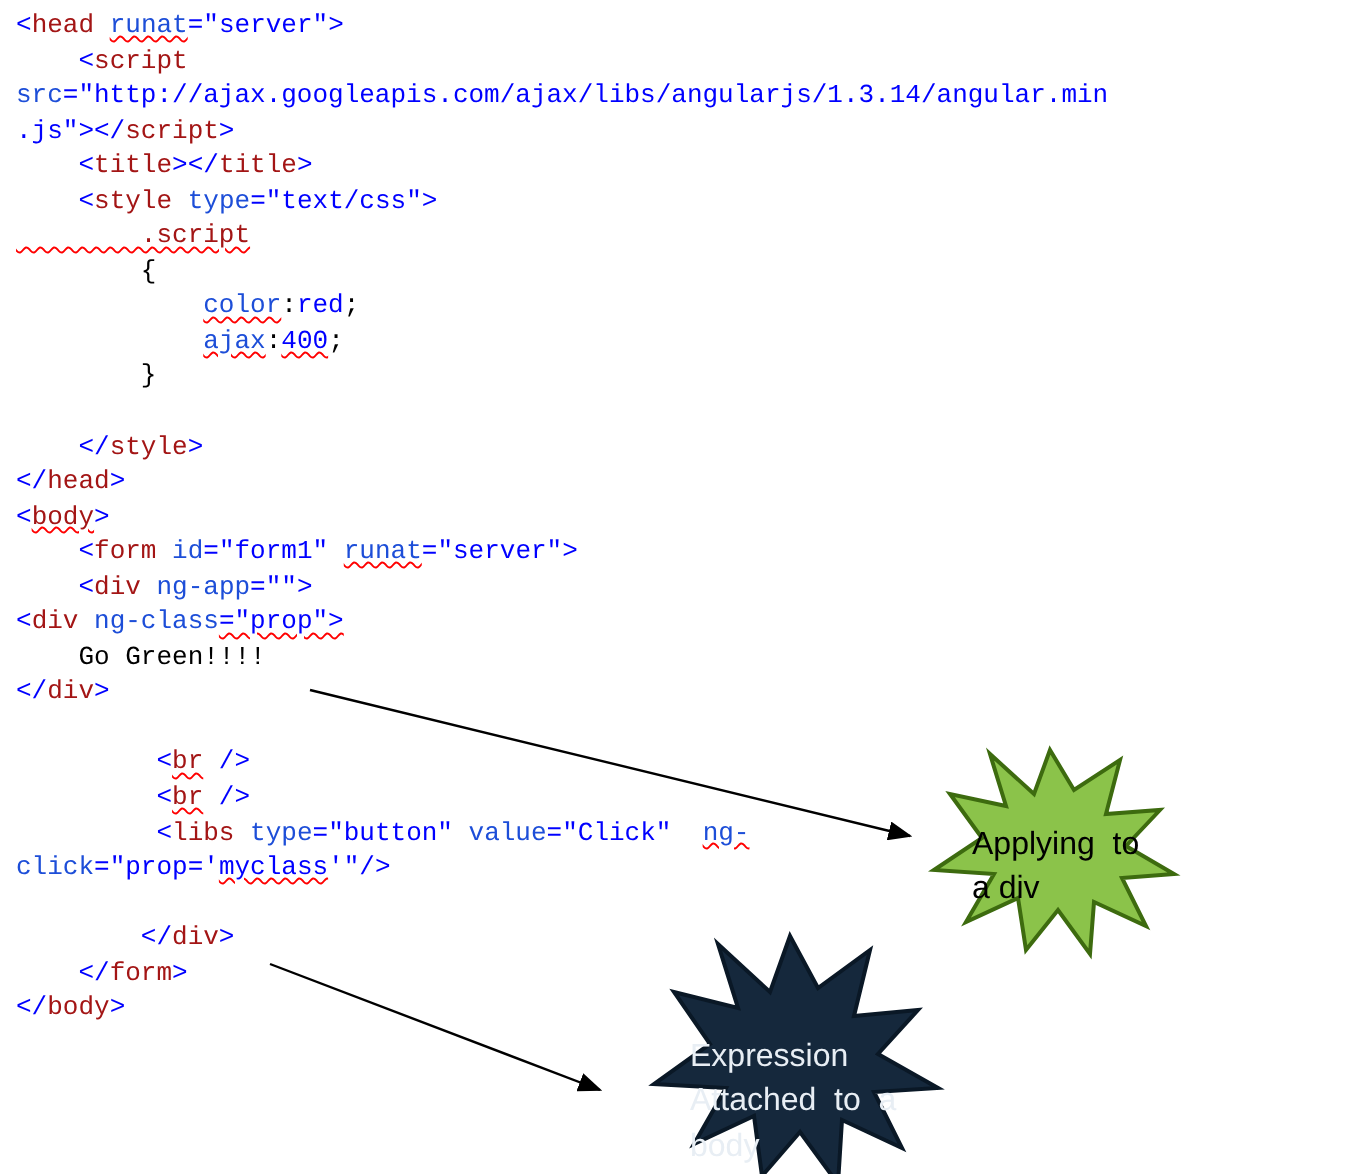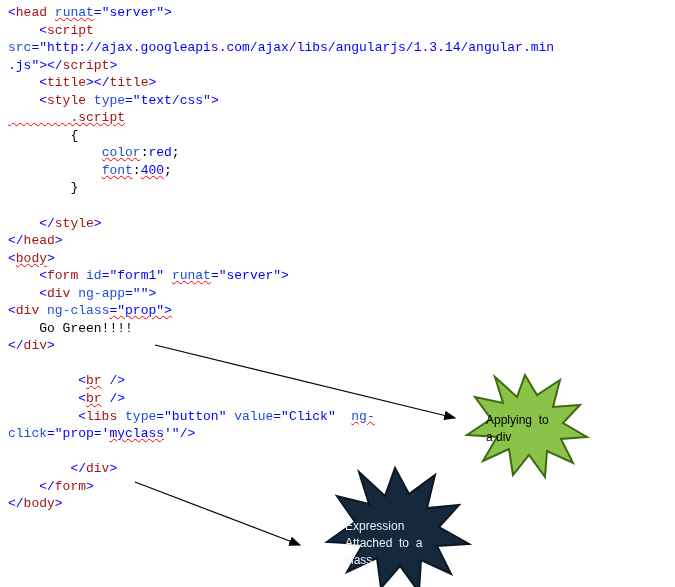--- a/index.html
+++ b/index.html
@@ -30,21 +30,21 @@
   .t-red { color: #1d4ed8; }
   .t-blue { color: #0000ff; }
   .t-black { color: #000000; }
   .wavy {
     text-decoration: underline wavy #ff0000;
     text-decoration-thickness: 1px;
   }
 
   .callout-label {
     font-family: Verdana, Arial, sans-serif;
-    font-size: 12px;
+    font-size: 16px;
     color: #000;
     position: absolute;
     text-align: left;
     line-height: 1.4;
   }
   .callout-label.light {
     color: #e8eef4;
   }
   svg.overlay {
     position: absolute;
@@ -59,21 +59,21 @@
 
 <pre><span class="t-blue">&lt;</span><span class="t-maroon">head</span><span> </span><span class="t-red wavy">runat</span><span class="t-blue">="server"&gt;</span>
 <span class="t-blue">    &lt;</span><span class="t-maroon">script</span><span> </span>
 <span class="t-red">src</span><span class="t-blue">="http://ajax.googleapis.com/ajax/libs/angularjs/1.3.14/angular.min</span>
 <span class="t-blue">.js"&gt;&lt;/</span><span class="t-maroon">script</span><span class="t-blue">&gt;</span>
 <span class="t-blue">    &lt;</span><span class="t-maroon">title</span><span class="t-blue">&gt;&lt;/</span><span class="t-maroon">title</span><span class="t-blue">&gt;</span>
 <span class="t-blue">    &lt;</span><span class="t-maroon">style</span><span> </span><span class="t-red">type</span><span class="t-blue">="text/css"&gt;</span>
 <span class="t-maroon wavy">        .script</span>
 <span class="t-black">        {</span>
 <span>            </span><span class="t-red wavy">color</span><span class="t-black">:</span><span class="t-blue">red</span><span class="t-black">;</span>
-<span>            </span><span class="t-red wavy">font</span><span class="t-black">:</span><span class="t-blue wavy">400</span><span class="t-black">;</span>
+<span>            </span><span class="t-red wavy">ajax</span><span class="t-black">:</span><span class="t-blue wavy">400</span><span class="t-black">;</span>
 <span class="t-black">        }</span>
 <span></span>
 <span class="t-blue">    &lt;/</span><span class="t-maroon">style</span><span class="t-blue">&gt;</span>
 <span class="t-blue">&lt;/</span><span class="t-maroon">head</span><span class="t-blue">&gt;</span>
 <span class="t-blue">&lt;</span><span class="t-maroon wavy">body</span><span class="t-blue">&gt;</span>
 <span class="t-blue">    &lt;</span><span class="t-maroon">form</span><span> </span><span class="t-red">id</span><span class="t-blue">="form1" </span><span class="t-red wavy">runat</span><span class="t-blue">="server"&gt;</span>
 <span class="t-blue">    &lt;</span><span class="t-maroon">div</span><span> </span><span class="t-red">ng-app</span><span class="t-blue">=""&gt;</span>
 <span class="t-blue">&lt;</span><span class="t-maroon">div</span><span> </span><span class="t-red">ng-class</span><span class="t-blue wavy">="prop"&gt;</span>
 <span class="t-black">    Go Green!!!!</span>
 <span class="t-blue">&lt;/</span><span class="t-maroon">div</span><span class="t-blue">&gt;</span>
@@ -105,15 +105,15 @@
   <g transform="translate(395,530)">
     <polygon fill="#15283c" stroke="#0a1826" stroke-width="2" points="0,-62 14,-36 40,-55 32,-22 64,-25 44,-3 74,14 42,16 56,44 26,30 24,62 5,36 -14,58 -18,28 -48,42 -32,14 -68,12 -40,-8 -58,-34 -26,-26 -36,-58 -10,-34"></polygon>
   </g>
 </svg>
 
 <div class="callout-label" style="left:486px; top:412px; white-space:pre;">Applying  to
 a div</div>
 
 <div class="callout-label light" style="left:345px; top:518px; white-space:pre;">Expression
 Attached  to  a
-class</div>
+body</div>
 
 </div>
 
 </body></html>

